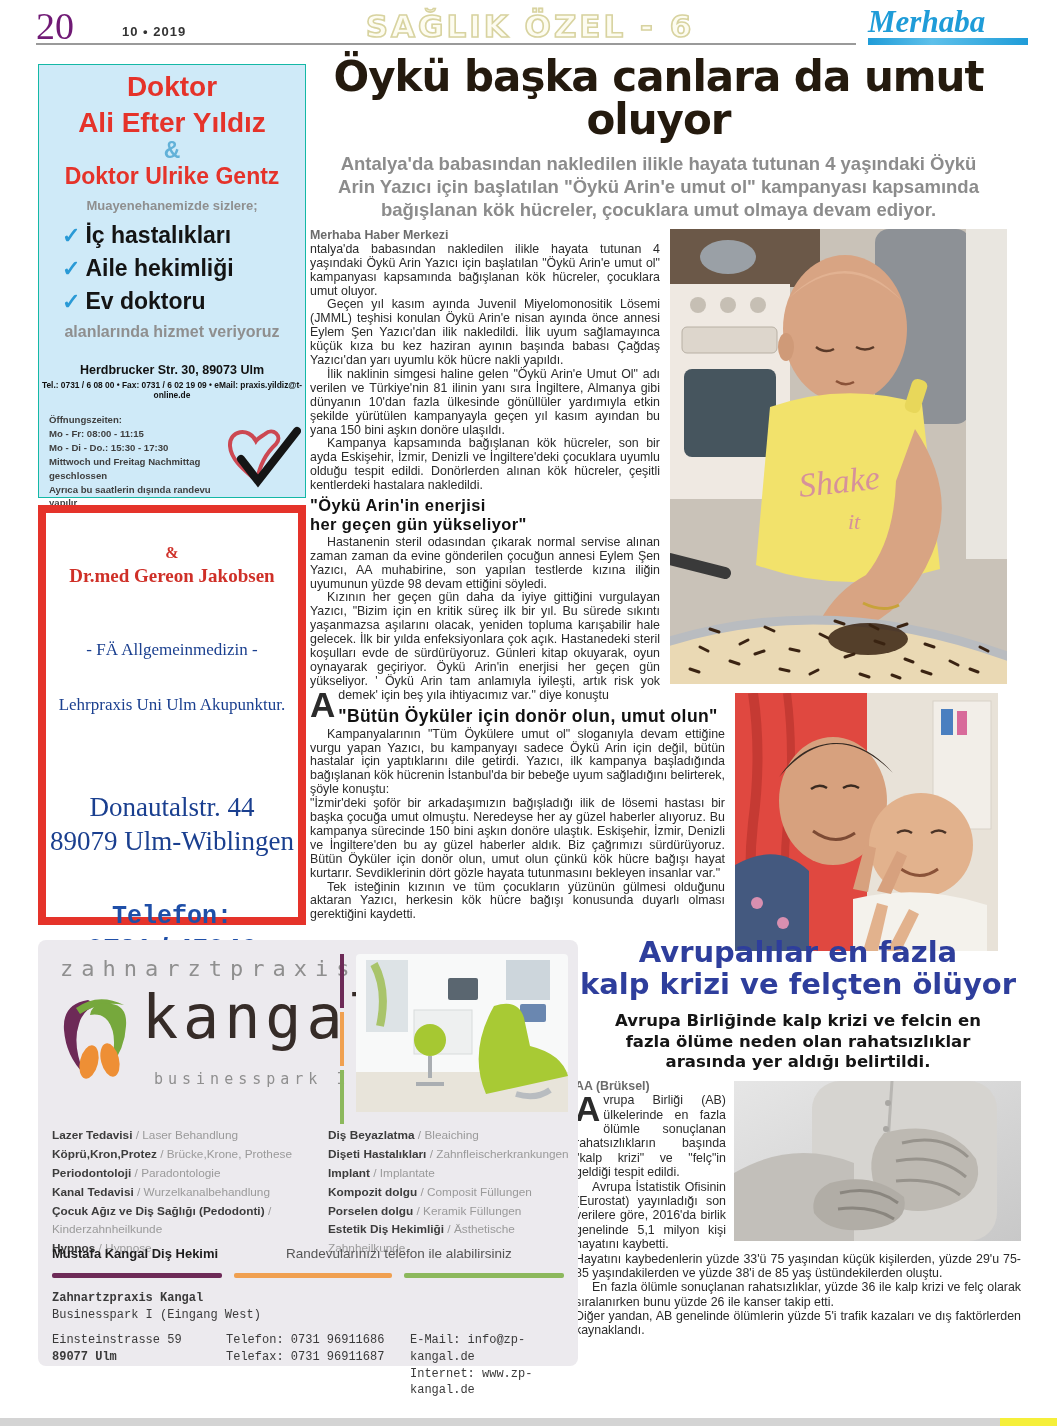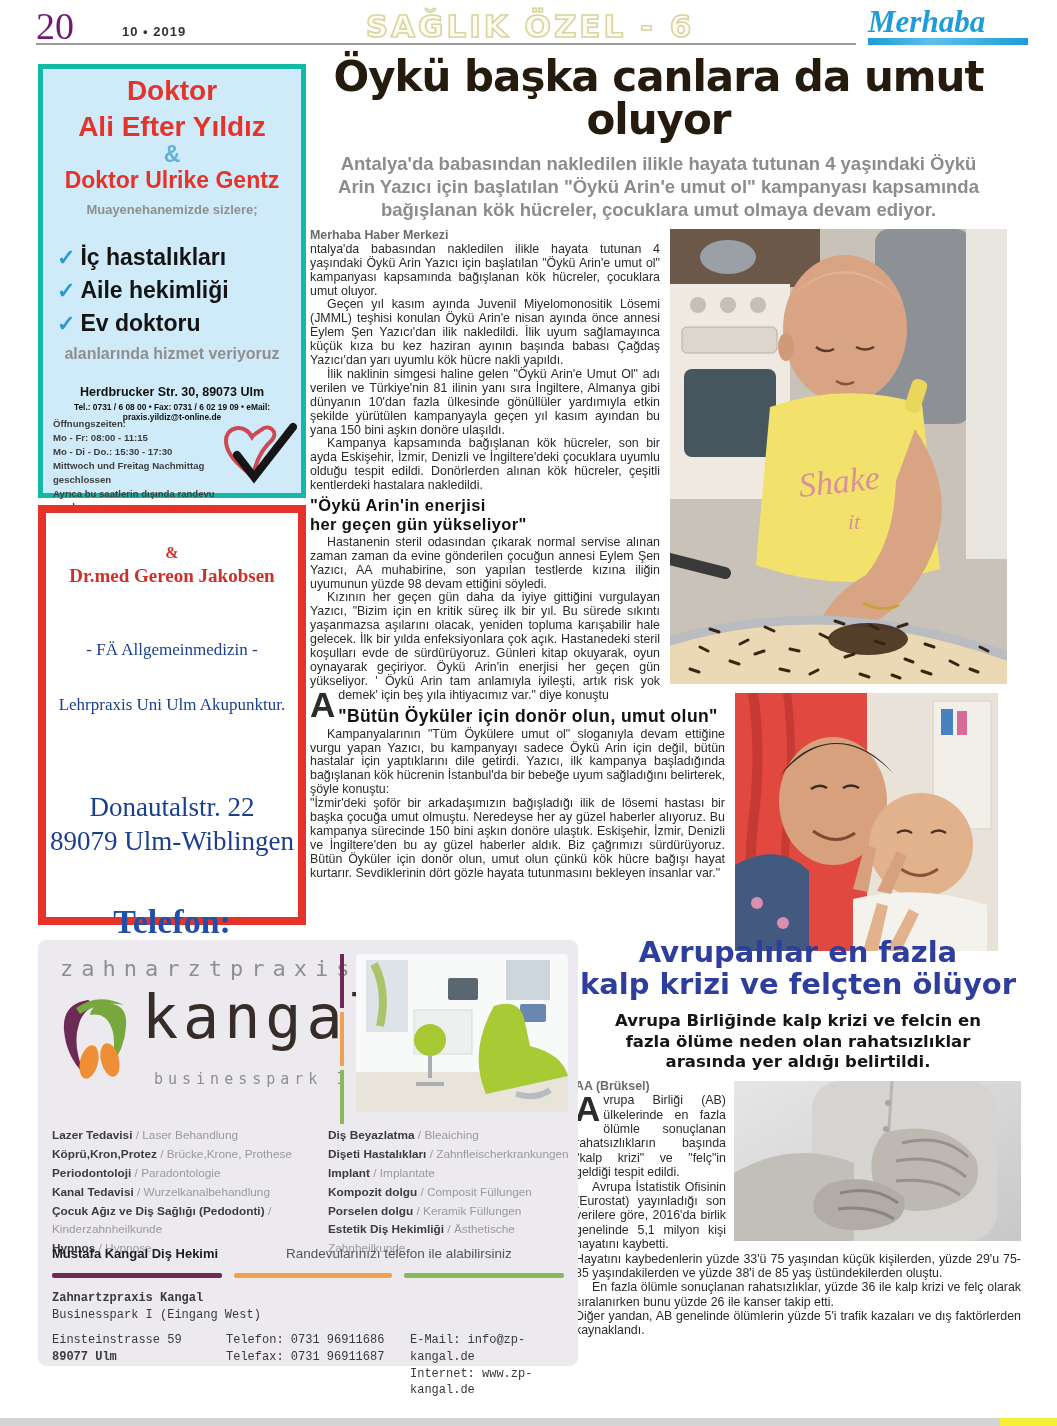--- a/index.html
+++ b/index.html
@@ -13,44 +13,44 @@
   .section-title{left:280px;top:8px;width:500px;text-align:center;font-family:"DejaVu Sans",sans-serif;
       font-size:31px;font-weight:800;letter-spacing:3px;color:#fdfcf0;
       -webkit-text-stroke:1.6px #d8d3a0;text-shadow:0 0 1px #d8d3a0;}
   .header-rule{left:36px;top:43px;width:820px;height:2px;background:#9a9a9a;}
   .brand{left:868px;top:6px;width:160px;}
   .brand-name{font-family:"Liberation Serif",serif;font-style:italic;font-weight:bold;
       font-size:31px;color:#1f9cd8;line-height:1;}
   .brand-bar{margin-top:1px;height:7px;background:linear-gradient(90deg,#1f9cd8,#5ec0ea 40%,#1f9cd8);}
 
   
-  #ad1{left:38px;top:64px;width:268px;height:434px;background:#cfeaf8;border:5px solid #14b8a6;
+  #ad1{left:38px;top:64px;width:268px;height:434px;background:#cfeaf8;border:1px solid #14b8a6;
       box-sizing:border-box;text-align:center;}
   .ad1-t1{margin-top:7px;font-size:28px;font-weight:800;color:#e5332a;line-height:1.05;}
   .ad1-amp{font-size:23px;font-weight:800;color:#62b1d8;line-height:1.1;}
   .ad1-t3{font-size:23px;font-weight:800;color:#e5332a;line-height:1.15;}
   .ad1-intro{margin-top:8px;font-size:13px;font-weight:bold;color:#8f8f8f;}
-  .ad1-list{margin-top:24px;text-align:left;padding-left:14px;}
+  .ad1-list{margin-top:6px;text-align:left;padding-left:23px;}
   .ad1-item{font-size:23px;font-weight:800;color:#141414;line-height:1.45;}
   .ad1-check{color:#2a9ad6;font-weight:800;margin-right:5px;font-size:22px;}
   .ad1-outro{margin-top:4px;font-size:16px;font-weight:bold;color:#8f8f8f;}
   .ad1-addr{margin-top:22px;font-size:12.5px;font-weight:bold;color:#111;}
   .ad1-tel{margin-top:3px;font-size:8.4px;font-weight:bold;color:#111;}
   .ad1-hours{position:absolute;left:10px;top:348px;width:180px;text-align:left;
       font-size:9.6px;font-weight:bold;color:#3f3f3f;line-height:1.45;}
   .ad1-heart{position:absolute;right:4px;bottom:4px;}
 
   
   #ad2{left:38px;top:505px;width:268px;height:420px;background:#fff;border:8px solid #e5332a;
       box-sizing:border-box;text-align:center;font-family:"Liberation Serif",serif;}
   .ad2-name{margin-top:2px;font-size:19px;color:#cf3028;font-weight:600;line-height:1.3;}
   .ad2-amp{font-size:16px;color:#cf3028;font-weight:600;line-height:1.2;}
   .ad2-spec{font-size:17px;color:#1a3f8f;line-height:1.35;margin-top:32px;}
   .ad2-addr{font-size:27px;color:#1a3f8f;line-height:1.25;}
-  .ad2-phlabel{font-family:Liberation Serif, serif;font-size:34px;font-weight:800;color:#1f4fa8;line-height:1.2;}
+  .ad2-phlabel{font-family:Liberation Mono, monospace;font-size:25px;font-weight:800;color:#1f4fa8;line-height:1.2;}
   .ad2-phone{font-family:"Liberation Sans",sans-serif;font-size:29px;font-weight:800;color:#1f4fa8;line-height:1.2;}
   .sp18{height:18px;}.sp44{height:44px;}.sp30{height:30px;}
 
   
   #art1{left:310px;top:56px;width:697px;}
   .a1-headline{font-family:"DejaVu Sans",sans-serif;font-size:42px;font-weight:800;
       letter-spacing:-1px;color:#241a0e;text-align:center;line-height:1.02;}
   .a1-subhead{width:648px;margin:10px auto 0;text-align:center;font-size:18.5px;font-weight:bold;
       color:#8c8c8c;line-height:1.25;}
   .a1-body{margin-top:8px;height:732px;overflow:hidden;font-size:12.4px;line-height:1.12;
@@ -151,21 +151,21 @@
 
   <aside class="abs" id="ad2">
     <div class="sp30"></div>
     <div class="ad2-amp">&amp;</div>
     <div class="ad2-name">Dr.med Gereon Jakobsen</div>
     <div class="sp18"></div>
     <div class="ad2-spec">- FÄ Allgemeinmedizin -</div>
     <div class="ad2-spec">Lehrpraxis Uni Ulm Akupunktur.</div>
     <div class="sp44"></div>
       <div class="sp30"></div>
-    <div class="ad2-addr">Donautalstr. 22</div>
+    <div class="ad2-addr">Donautalstr. 44</div>
     <div class="ad2-addr">89079 Ulm-Wiblingen</div>
     <div class="sp44"></div>
     <div class="ad2-phlabel">Telefon:</div>
     <div class="ad2-phone">0731 / 45046</div>
   </aside>
 
   <section class="abs" id="art1">
     <h1 class="a1-headline" style="margin:0">Öykü başka canlara da umut oluyor</h1>
     <div class="a1-subhead">Antalya'da babasından nakledilen ilikle hayata tutunan 4 yaşındaki Öykü Arin Yazıcı için başlatılan "Öykü Arin'e umut ol" kampanyası kapsamında bağışlanan kök hücreler, çocuklara umut olmaya devam ediyor.</div>
     <div class="a1-body">
@@ -268,20 +268,21 @@
       <p>Kampanya kapsamında bağışlanan kök hücreler, son bir ayda Eskişehir, İzmir, Denizli ve İngiltere'deki çocuklara uyumlu olduğu tespit edildi. Donörlerden alınan kök hücreler, çeşitli kentlerdeki hastalara nakledildi.</p>
       <div class="subhd">
         <div>"Öykü Arin'in enerjisi</div>
         <div>her geçen gün yükseliyor"</div>
       </div>
       <p>Hastanenin steril odasından çıkarak normal servise alınan zaman zaman da evine gönderilen çocuğun annesi Eylem Şen Yazıcı, AA muhabirine, son yapılan testlerde kızına iliğin uyumunun yüzde 98 devam ettiğini söyledi.</p>
       <p>Kızının her geçen gün daha da iyiye gittiğini vurgulayan Yazıcı, "Bizim için en kritik süreç ilk bir yıl. Bu sürede sıkıntı yaşanmazsa aşılarını olacak, yeniden topluma karışabilir hale gelecek. İlk bir yılda enfeksiyonlara çok açık. Hastanedeki steril koşulları evde de sürdürüyoruz. Günleri kitap okuyarak, oyun oynayarak geçiriyor. Öykü Arin'in enerjisi her geçen gün yükseliyor. '  Öykü Arin tam anlamıyla iyileşti, artık risk yok demek' için beş yıla ihtiyacımız var." diye konuştu</p>
       <div class="subhd" style="font-size:17.5px">"Bütün Öyküler için donör olun, umut olun"</div>
       <p>Kampanyalarının "Tüm Öykülere umut ol" sloganıyla devam ettiğine vurgu yapan Yazıcı, bu kampanyayı sadece Öykü Arin için değil, bütün hastalar için yaptıklarını dile getirdi. Yazıcı, ilk kampanya başladığında bağışlanan kök hücrenin İstanbul'da bir bebeğe uyum sağladığını belirterek, şöyle konuştu:</p>
       <p class="noindent">"İzmir'deki şoför bir arkadaşımızın bağışladığı ilik de lösemi hastası bir başka çocuğa umut olmuştu. Neredeyse her ay güzel haberler alıyoruz. Bu kampanya sürecinde 150 bini aşkın donöre ulaştık. Eskişehir, İzmir, Denizli ve İngiltere'den bu ay güzel haberler aldık. Biz çağrımızı sürdürüyoruz. Bütün Öyküler için donör olun, umut olun çünkü kök hücre bağışı hayat kurtarır. Sevdiklerinin dört gözle hayata tutunmasını bekleyen insanlar var."</p>
+      <p>Tek isteğinin kızının ve tüm çocukların yüzünün gülmesi olduğunu aktaran Yazıcı, herkesin kök hücre bağışı konusunda duyarlı olması gerektiğini kaydetti.</p>
     </div>
   </section>
 
   <section class="abs" id="art2">
     <h2 class="a2-headline" style="margin:0">
       <div>Avrupalılar en fazla</div>
       <div>kalp krizi ve felçten ölüyor</div>
     </h2>
     <div class="a2-subhead">Avrupa Birliğinde kalp krizi ve felcin en fazla ölüme neden olan rahatsızlıklar arasında yer aldığı belirtildi.</div>
     <div class="a2-body">

